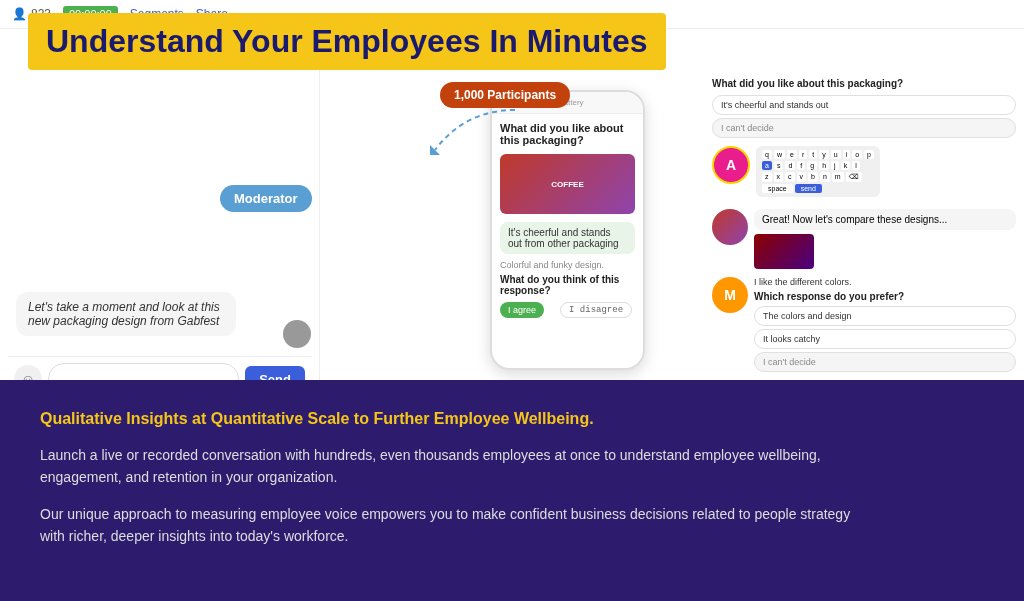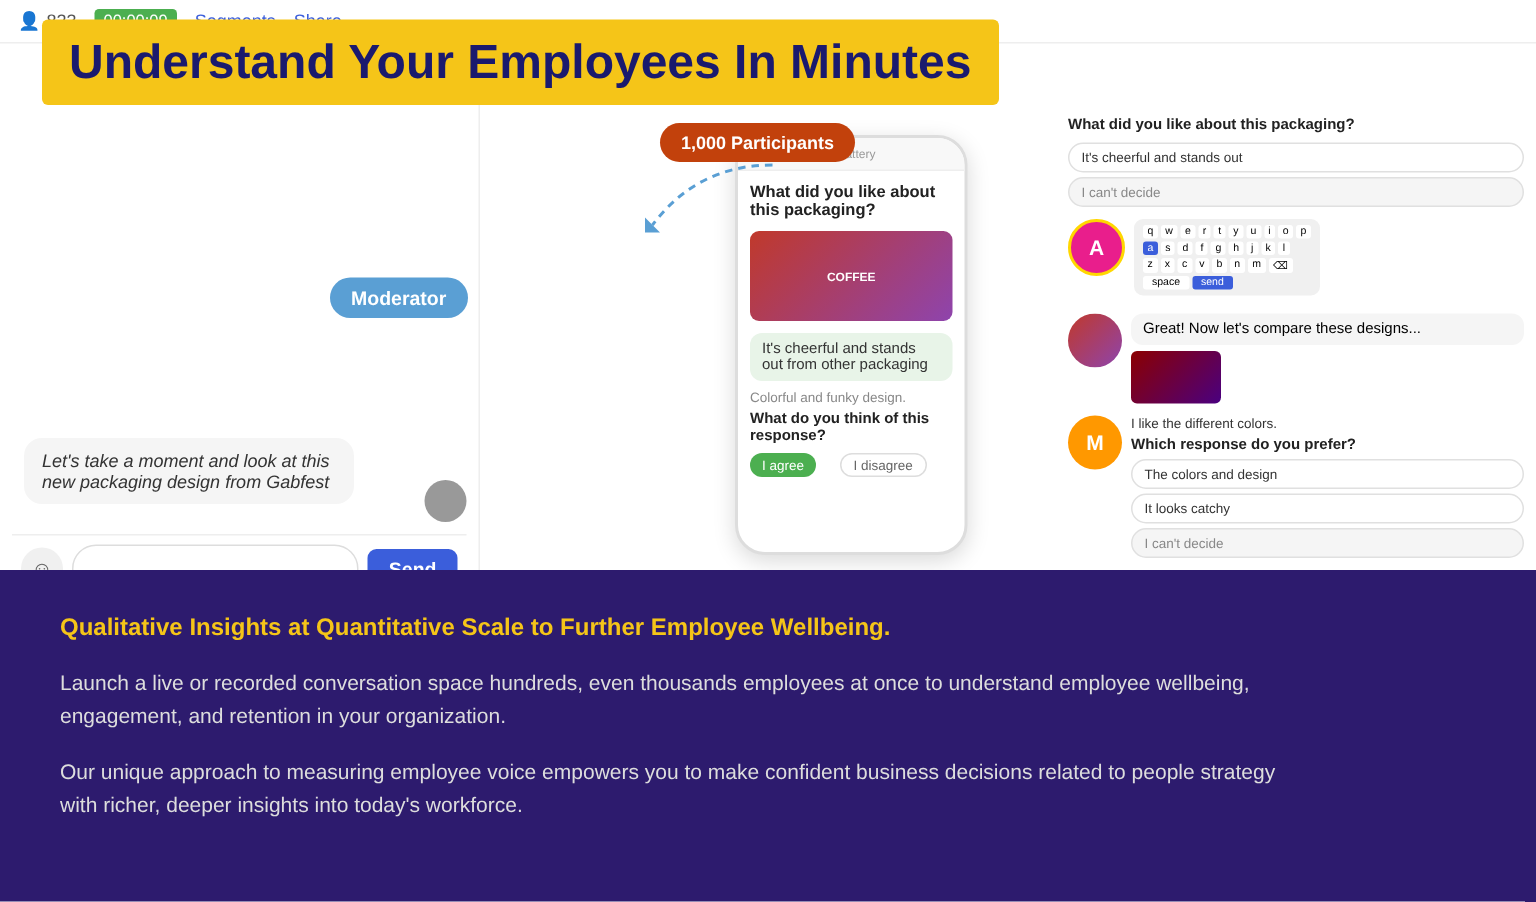--- a/index.html
+++ b/index.html
@@ -239,20 +239,21 @@
     }
 
     .phone-btn-disagree {
       background: white;
       color: #666;
       border: 1px solid #ddd;
       border-radius: 12px;
       padding: 0 8px;
       font-size: 9px;
       cursor: pointer;
+      font-family: Liberation Mono, monospace;
     }
 
     
     .bottom-section {
       width: 100%;
       height: 268px;
       background: #2D1B6E;
       padding: 30px 40px;
     }
 
@@ -441,15 +442,15 @@
         <div class="choice-bubble gray">I can't decide</div>
       </div>
     </div>
 
   </div>
 
 </div>
 
 <div class="bottom-section">
   <div class="bottom-subtitle">Qualitative Insights at Quantitative Scale to Further Employee Wellbeing.</div>
-  <p class="bottom-text">Launch a live or recorded conversation space hundreds, even thousands employees at once to understand employee wellbeing, engagement, and retention in your organization.</p>
+  <p class="bottom-text">Launch a live or recorded conversation with hundreds, even thousands employees at once to understand employee wellbeing, engagement, and retention in your organization.</p>
   <p class="bottom-text">Our unique approach to measuring employee voice empowers you to make confident business decisions related to people strategy with richer, deeper insights into today's workforce.</p>
 </div>
 
 </body></html>

